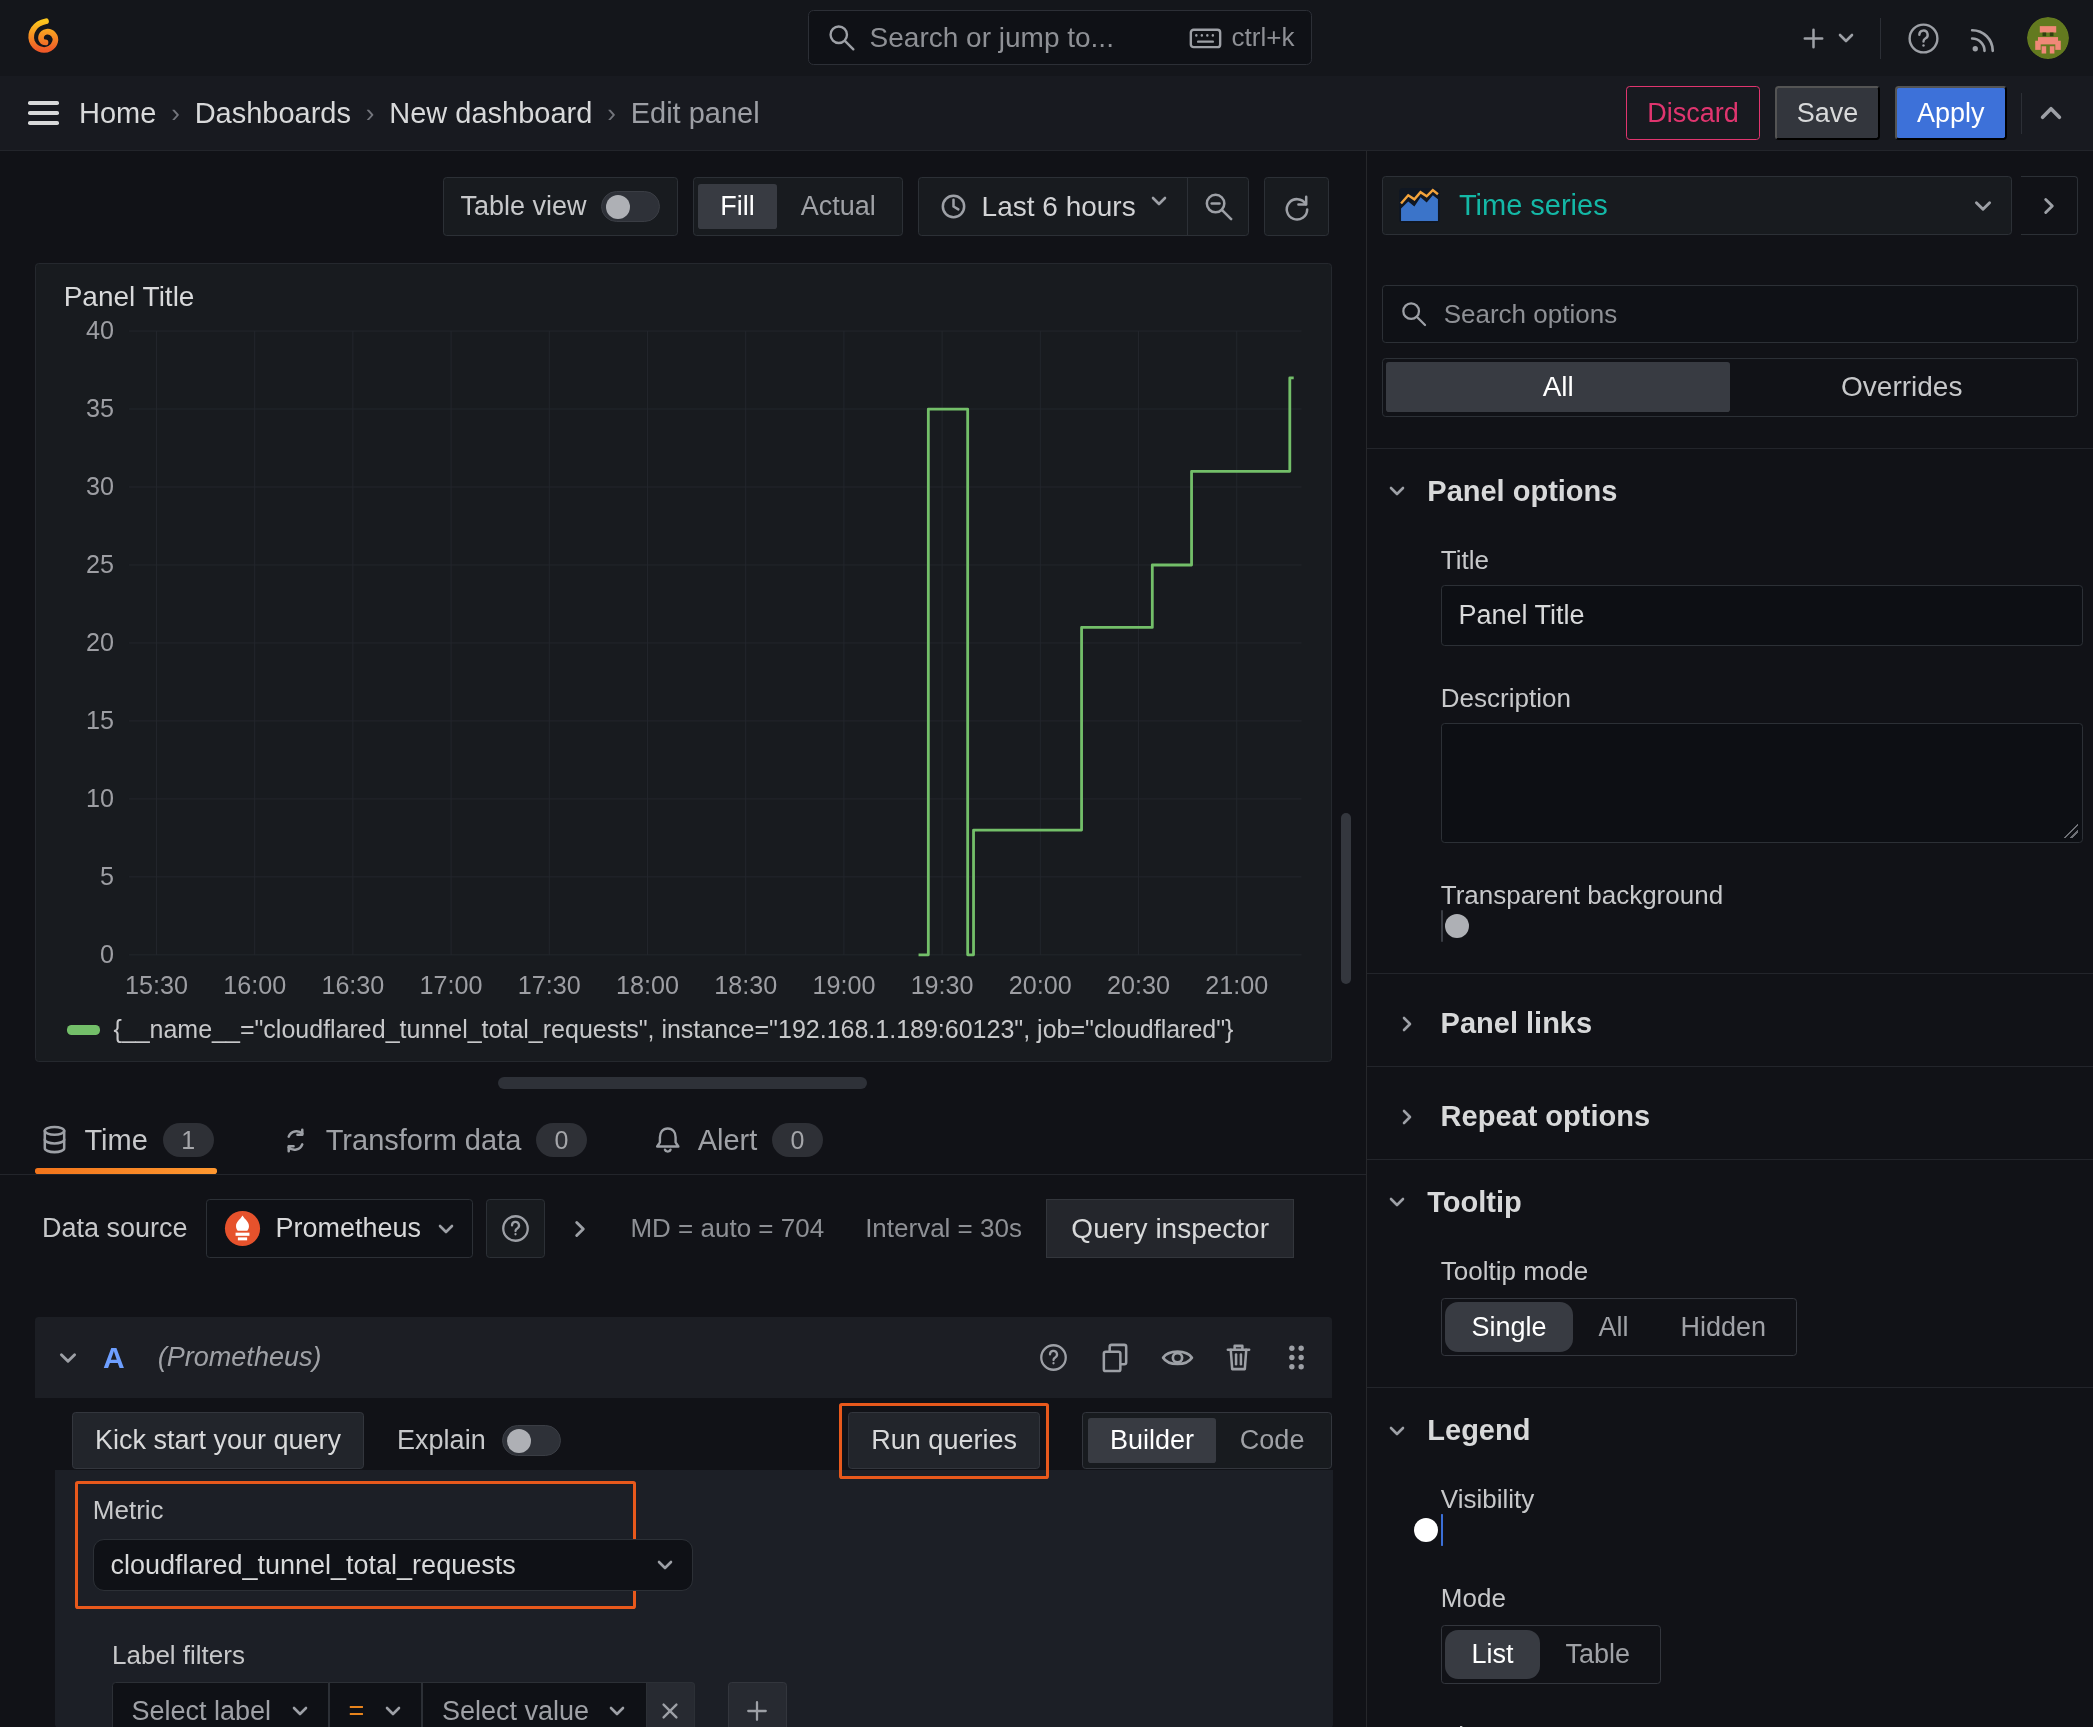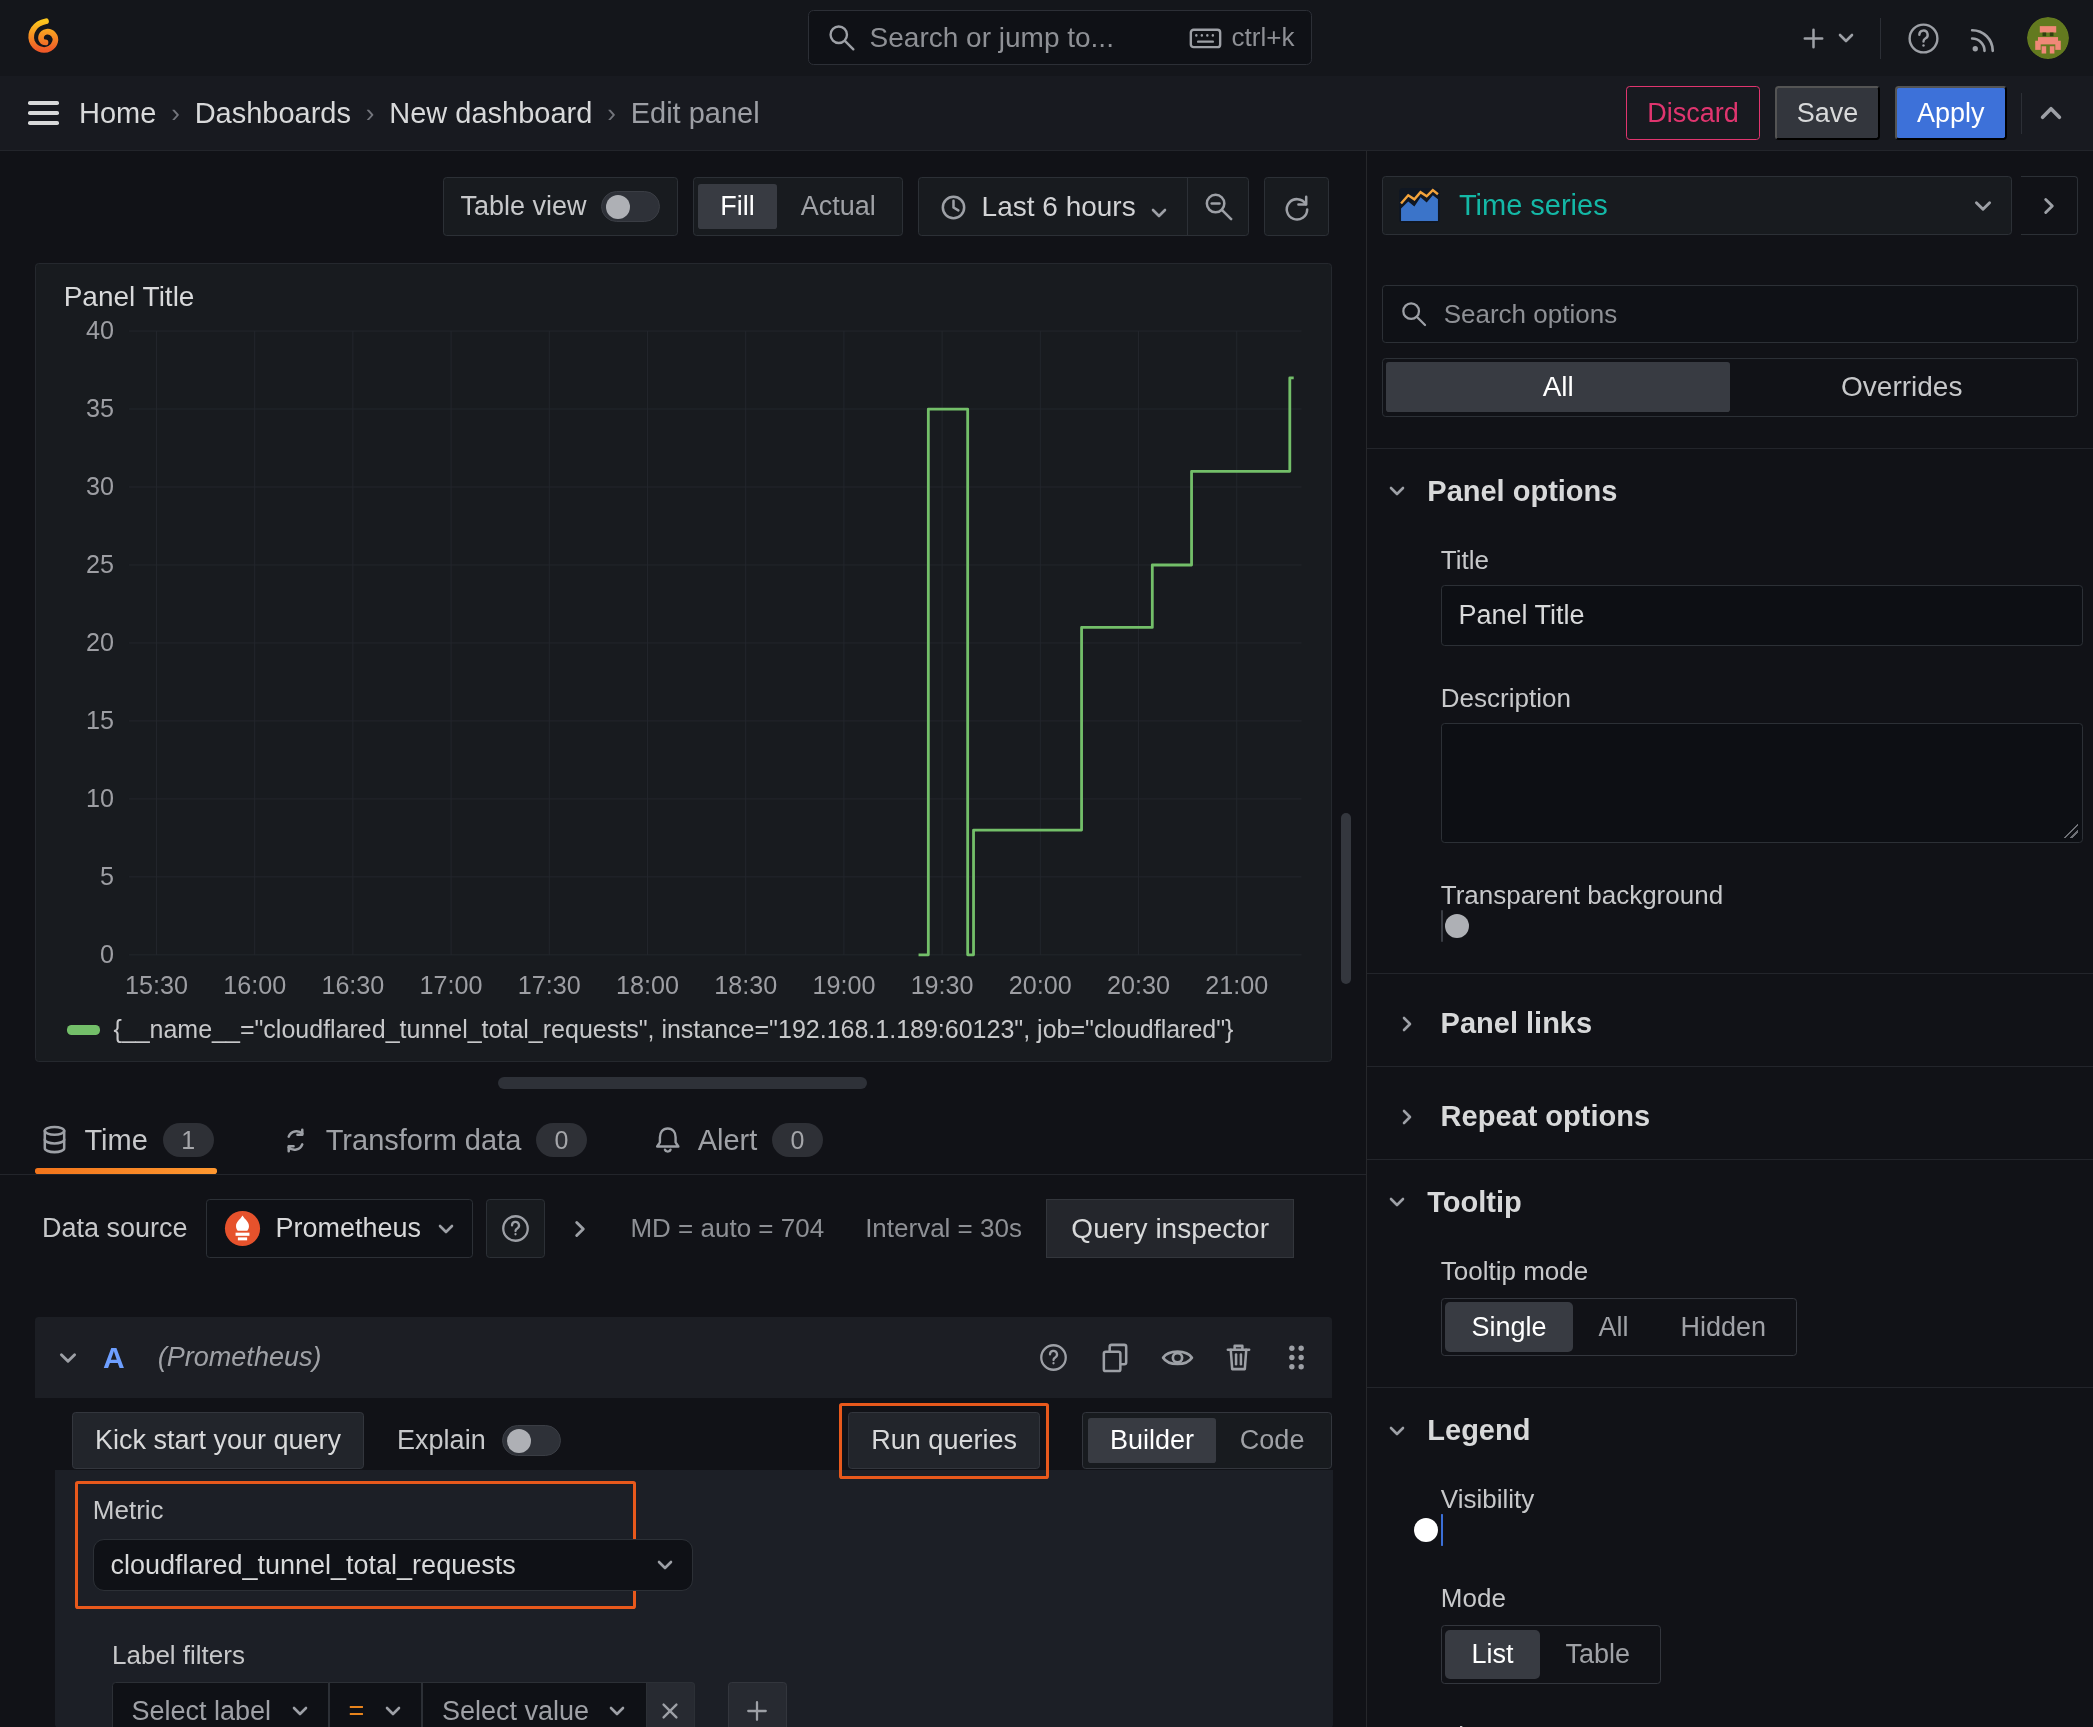--- a/index.html
+++ b/index.html
@@ -37,21 +37,21 @@
   .sidebar { width:727px; border-left:0.9px solid #26272b; padding:25px 14.8px 0 14.8px; }
 
   
   .main-toolbar { display:flex; justify-content:flex-end; align-items:center; margin:25px 37px 0 0; gap:14.8px; height:61px; }
   .tool-box { height:59px; border:0.9px solid #2c3036; border-radius:3.7px; display:flex; align-items:center; background:#181b1f; }
   .tableview { padding:0 16.6px; gap:14.8px; color:#c7c8ca; font-size:27px; }
   .seg { display:flex; align-items:center; padding:4.6px; gap:1.8px; }
   .seg .opt { padding:7.4px 22px; border-radius:2.8px; color:#9fa1a6; font-size:27px; }
   .seg .opt.sel { background:#383b42; color:#fff; }
   .timepick { padding:0 0; }
-  .timepick .trange { display:flex; align-items:flex-end; gap:13px; padding:0 18.5px; color:#d2d3d5; font-size:28px; }
+  .timepick .trange { display:flex; align-items:flex-start; gap:13px; padding:0 18.5px; color:#d2d3d5; font-size:28px; }
   .timepick .zoomout { border-left:0.9px solid #2c3036; width:61px; height:100%; display:flex; align-items:center; justify-content:center; }
   .sq-btn { width:65px; }
   .sq-btn, .tool-box { cursor:pointer; }
 
   
   .panel { margin:26px 0 0 35px; width:1297px; height:799px; background:#181b1f; border:0.9px solid #25282e; border-radius:3.7px; padding:16.6px 24px 9.2px 24px; display:flex; flex-direction:column; }
   .panel-title { font-size:28px; color:#d8d9da; margin-left:3.7px; }
   .chart-wrap { flex:1; margin-top:5.5px; }
   .legend-row { display:flex; align-items:center; gap:13px; padding:5.5px 0 7.4px 7.4px; }
   .legend-dash { width:33px; height:9.2px; border-radius:4.6px; background:#73bf69; }
@@ -117,21 +117,21 @@
   .f-input { margin-top:9.2px; width:642px; height:61px; background:#0d0f14; border:0.9px solid #2c3036; border-radius:3.7px; color:#d8d9da; font-size:27px; padding:0 16.6px; font-family:"Liberation Sans",sans-serif; }
   .f-area { margin-top:9.2px; width:642px; height:120px; background:#0d0f14; border:0.9px solid #2c3036; border-radius:3.7px; position:relative; }
   .rz { position:absolute; right:3.7px; bottom:3.7px; width:16.6px; height:16.6px; background:
        linear-gradient(135deg, transparent 0 55%, #6e7076 55% 62%, transparent 62% 75%, #6e7076 75% 82%, transparent 82%); }
   .toggle { width:59px; height:31px; border-radius:15.7px; background:#2e3138; border:0.9px solid #3a3d44; position:relative; margin-top:13px; cursor:pointer; }
   .toggle .knob { position:absolute; top:2.8px; left:3.7px; width:24px; height:24px; border-radius:50%; background:#aeb0b5; }
   .toggle.on { background:#3b6fd8; border-color:#3b6fd8; }
   .toggle.on .knob { left:auto; right:3.7px; background:#fff; }
   .collapsed-row { display:flex; align-items:center; gap:24px; margin-top:28px; padding:5.5px 0 5.5px 14.8px; color:#d8d9da; font-size:29px; font-weight:bold; cursor:pointer; }
   .seg-ctl { margin-top:11px; display:inline-flex; border:0.9px solid #33363d; border-radius:3.7px; padding:3.7px; }
-  .seg-ctl .opt { padding:9.2px 26px; border-radius:5px; color:#9fa1a6; font-size:27px; cursor:pointer; }
+  .seg-ctl .opt { padding:9.2px 26px; border-radius:13px; color:#9fa1a6; font-size:27px; cursor:pointer; }
   .seg-ctl .opt.sel { background:#383b42; color:#fff; }
 </style>
 </head>
 <body>
 
 <div class="topnav">
   <span>
     <svg width="42" height="42" viewBox="0 0 40 40">
       <defs>
           <linearGradient id="glg" x1="0" y1="0" x2="0" y2="1">

